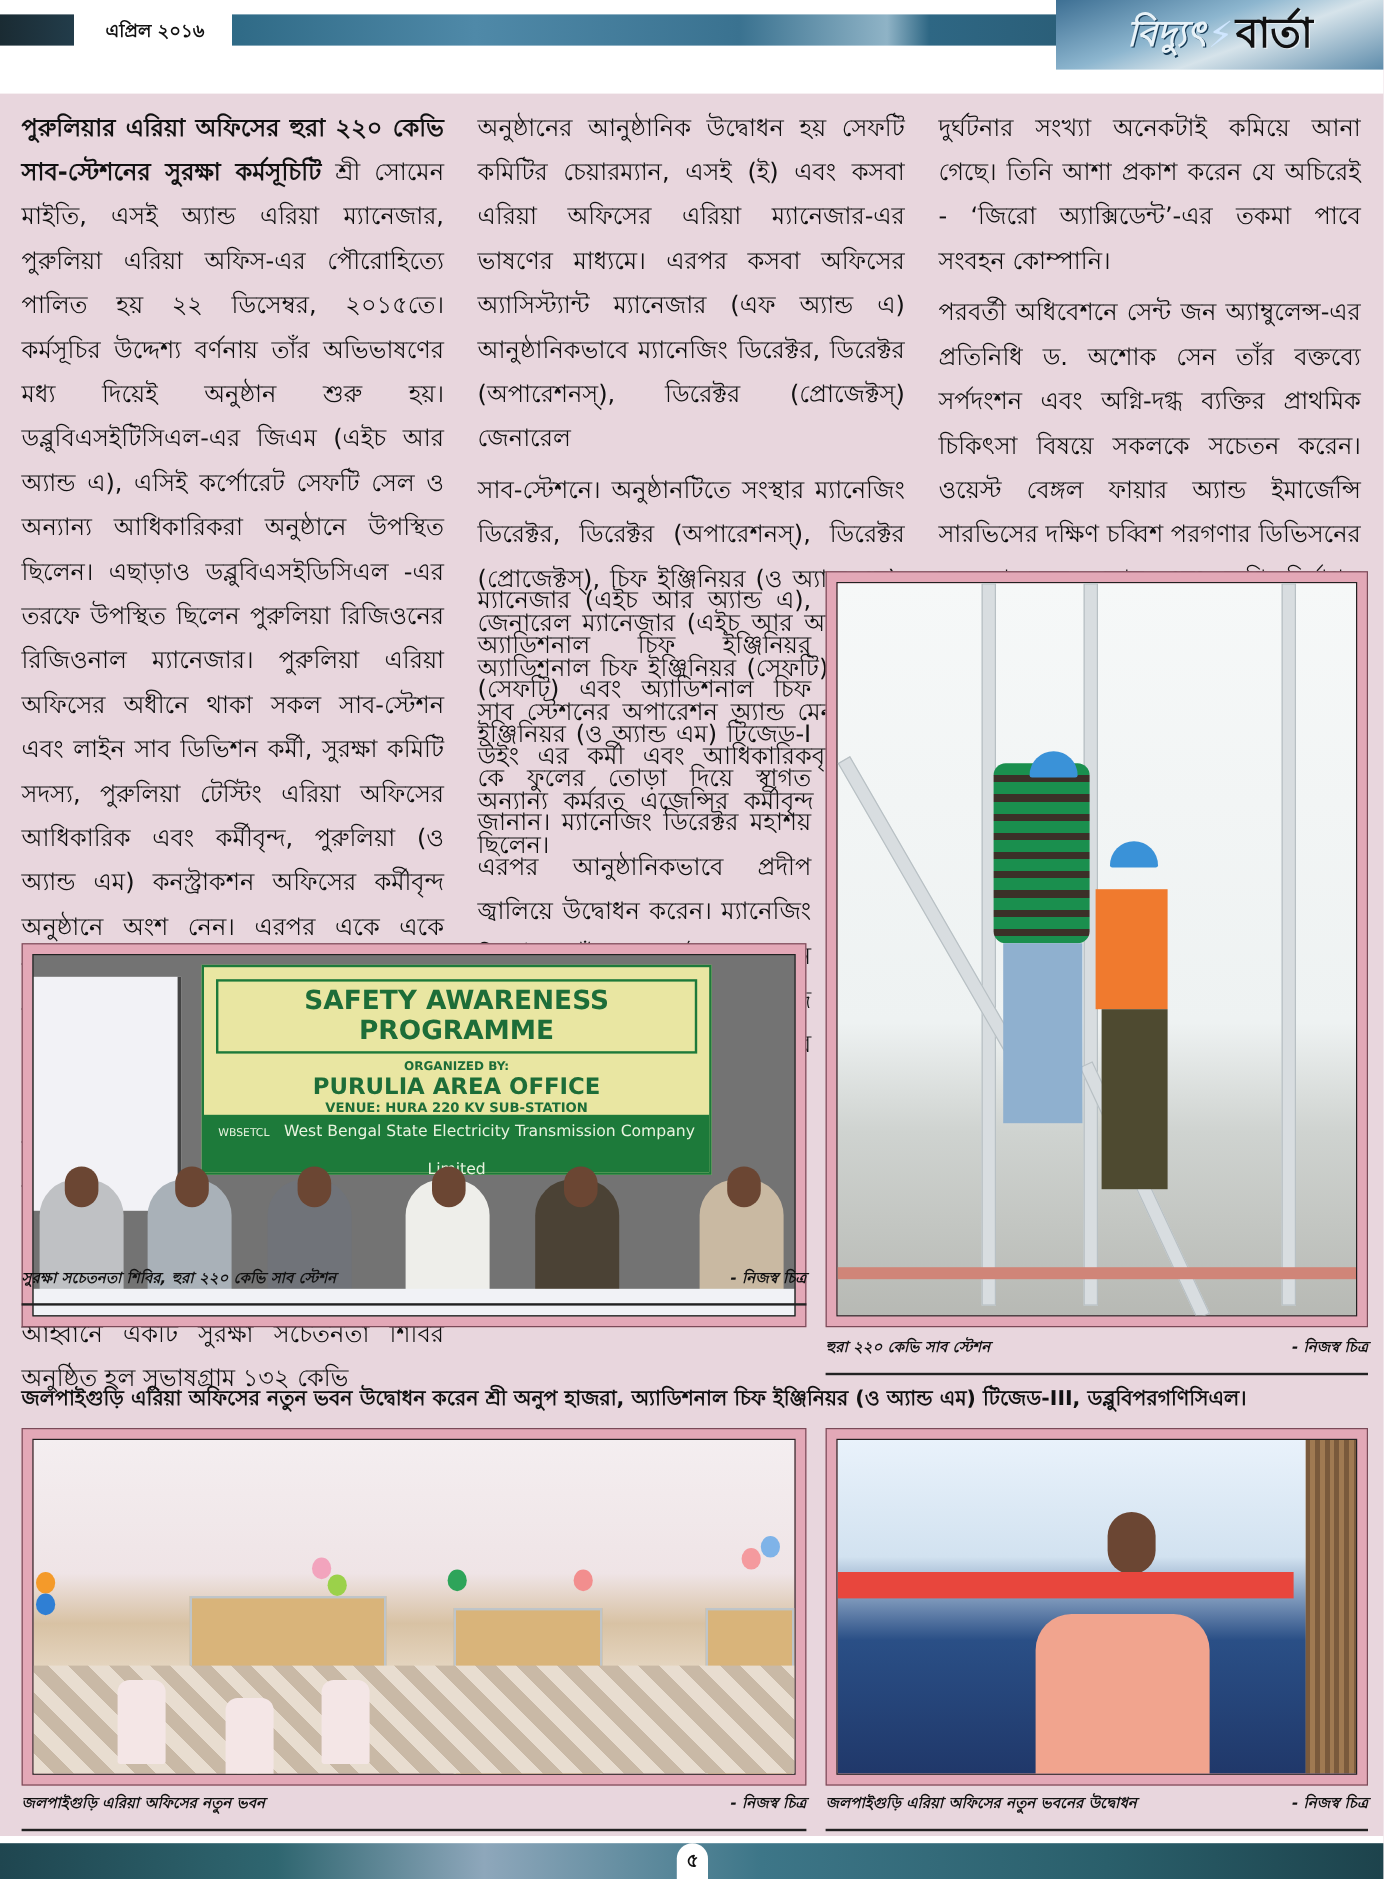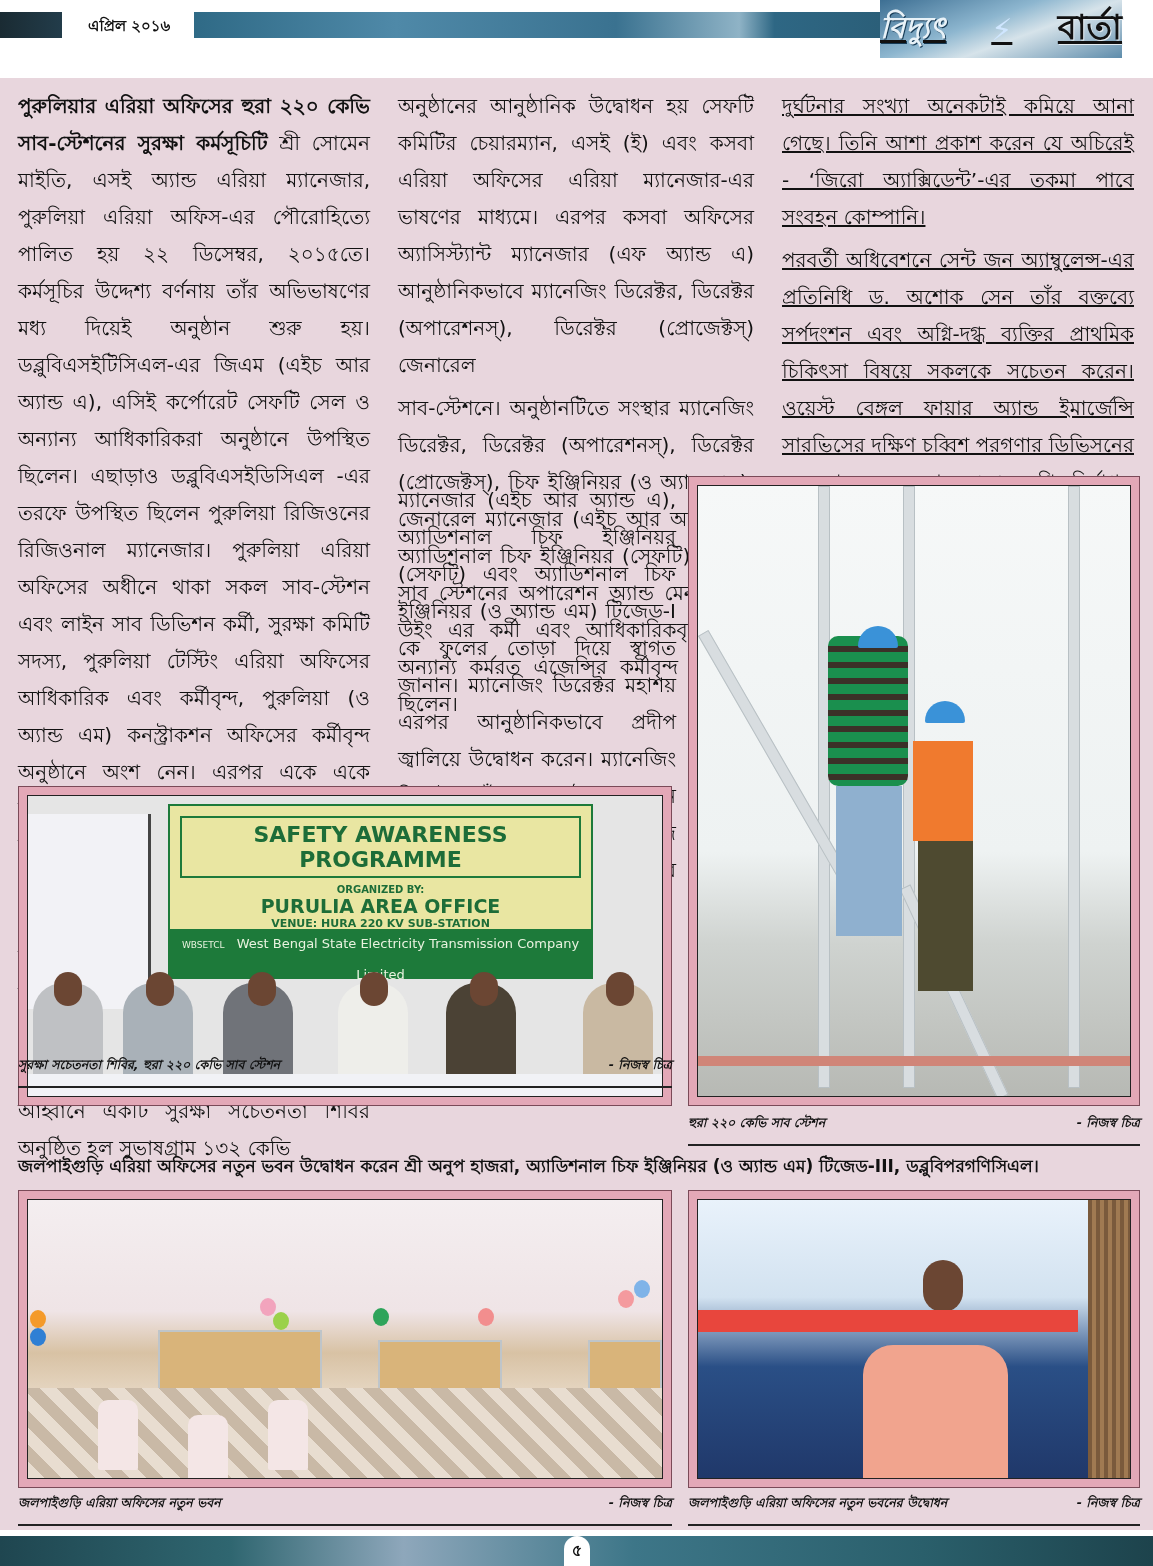--- a/index.html
+++ b/index.html
@@ -1,28 +1,28 @@
 <!DOCTYPE html>
 <html><head>
 <meta charset="utf-8">
 <style>
   html,body{margin:0;padding:0;}
   body{width:1153px;height:1566px;position:relative;background:#ffffff;overflow:hidden;font-family:"DejaVu Sans",sans-serif;color:#111;}
   .header-band{position:absolute;left:0;top:12px;width:880px;height:26px;background:linear-gradient(90deg,#1a2b33 0%,#223c4a 7%,#ffffff 7%,#ffffff 22%,#2f6a86 22%,#4f89a8 45%,#3a7290 70%,#8fb3c6 84%,#2e6784 88%,#2b5f79 100%);}
   .header-date{position:absolute;left:84px;top:14px;height:24px;width:104px;background:#fff;font-size:15px;font-weight:bold;line-height:24px;padding-left:4px;box-sizing:border-box;}
-  .masthead{position:absolute;left:880px;top:0;width:242px;height:58px;background:linear-gradient(160deg,#3d6f93 0%,#8db6cf 40%,#d6e3ea 60%,#5e8cab 100%);display:flex;align-items:center;justify-content:space-between;text-decoration:underline;}
+  .masthead{position:absolute;left:880px;top:0;width:273px;height:58px;background:linear-gradient(160deg,#3d6f93 0%,#8db6cf 40%,#d6e3ea 60%,#5e8cab 100%);display:flex;align-items:center;justify-content:center;}
   .masthead-left{color:#e8f2f8;font-size:30px;font-weight:bold;font-style:italic;text-shadow:1px 1px 0 #153a55;}
   .masthead-bolt{color:#cfe6ff;font-size:30px;margin:0 2px;}
   .masthead-right{color:#111;font-size:34px;font-weight:bold;text-shadow:1px 1px 0 #e6eef3;}
   .pink-area{position:absolute;left:0;top:78px;width:1153px;height:1452px;background:#e8d6dd;}
   .col{position:absolute;font-size:20px;line-height:37px;text-align:justify;}
   .col p{margin:0 0 6px 0;}
   .col1{left:18px;top:88px;width:352px;}
   .col2{left:398px;top:88px;width:356px;}
-  .col3{left:782px;top:88px;width:352px;text-decoration:underline;}
+  .col3{left:782px;top:88px;width:352px;}
   .col2b{left:398px;top:482px;width:278px;}
   .bold{font-weight:bold;}
   .endmark{display:inline-block;width:10px;height:10px;background:#666;vertical-align:middle;margin-left:4px;}
   .photo-frame{position:absolute;background:#e3a8b7;border:1px solid #7a4a58;box-sizing:border-box;}
   .photo{position:absolute;left:8px;top:8px;right:8px;bottom:8px;border:1px solid #222;overflow:hidden;}
   .caption{position:absolute;font-size:12.5px;font-style:italic;font-weight:bold;display:flex;justify-content:space-between;border-bottom:2px solid #222;padding-bottom:10px;box-sizing:border-box;}
   .headline{position:absolute;left:18px;top:1152px;width:1120px;font-size:17px;font-weight:bold;line-height:28px;white-space:nowrap;}
   .footer-band{position:absolute;left:0;top:1536px;width:1153px;height:30px;background:linear-gradient(90deg,#1f4650 0%,#2f6670 20%,#8ea7bb 35%,#3d7688 55%,#2a5f6b 80%,#1d434c 100%);}
   .page-num{position:absolute;left:564px;top:1536px;width:26px;height:30px;border-radius:13px 13px 0 0;background:#fff;font-weight:bold;font-size:16px;text-align:center;line-height:30px;}
   
@@ -85,21 +85,21 @@
 <div class="col col2b">
   <p>ম্যানেজার (এইচ আর অ্যান্ড এ), অ্যাডিশনাল চিফ ইঞ্জিনিয়র (সেফটি) এবং অ্যাডিশনাল চিফ ইঞ্জিনিয়র (ও অ্যান্ড এম) টিজেড-I কে ফুলের তোড়া দিয়ে স্বাগত জানান। ম্যানেজিং ডিরেক্টর মহাশয় এরপর আনুষ্ঠানিকভাবে প্রদীপ জ্বালিয়ে উদ্বোধন করেন। ম্যানেজিং ডিরেক্টর তাঁর ভাষণে উল্লেখ করেন যে যদিও সংবহন কোম্পানির কাজ বহু পরিমাণে বেড়েছে, এটা সুখের কথা যে</p>
 </div>
 
 <div class="col col3">
   <p>দুর্ঘটনার সংখ্যা অনেকটাই কমিয়ে আনা গেছে। তিনি আশা প্রকাশ করেন যে অচিরেই - ‘জিরো অ্যাক্সিডেন্ট’-এর তকমা পাবে সংবহন কোম্পানি।</p>
   <p><span>পরবর্তী অধিবেশনে সেন্ট জন অ্যাম্বুলেন্স-এর প্রতিনিধি ড. অশোক সেন তাঁর বক্তব্যে সর্পদংশন এবং অগ্নি-দগ্ধ ব্যক্তির প্রাথমিক চিকিৎসা বিষয়ে সকলকে সচেতন করেন। ওয়েস্ট বেঙ্গল ফায়ার অ্যান্ড ইমার্জেন্সি সারভিসের দক্ষিণ চব্বিশ পরগণার ডিভিসনের সদস্যরা জল, ফোম এবং অগ্নি নির্বাপক যন্ত্রের সাহায্যে হাতেকলমে কীভাবে আগুন নেভানোর কাজ করা যায় তা দেখান। দমকল কর্মীদের সহায়তায় অগ্নি নির্বাপক যন্ত্র ও হাইড্রলিক যন্ত্র ব্যবহার করার হাতেকলমে অভিজ্ঞতা সঞ্চয় করেন কসবা এরিয়া অফিসের কর্মীরা।</span><span class="endmark"></span></p>
 </div>
 
 <div class="photo-frame" style="left:18px;top:786px;width:654px;height:320px;">
-  <div class="photo" style="background:#e5e5e5;">
+  <div class="photo" style="background:#737373;">
     <div class="screen"></div>
     <div class="banner">
       <div class="banner-title">SAFETY AWARENESS PROGRAMME</div>
       <div class="banner-org">ORGANIZED BY:</div>
       <div class="banner-office">PURULIA AREA OFFICE</div>
       <div class="banner-venue">VENUE: HURA 220 KV SUB-STATION</div>
       <div class="banner-date">DATE: 22 DECEMBER, 2015</div>
       <div class="banner-foot">
         <span style="font-size:9px;margin-right:8px;">WBSETCL</span>
         <span>West Bengal State Electricity Transmission Company Limited</span>

